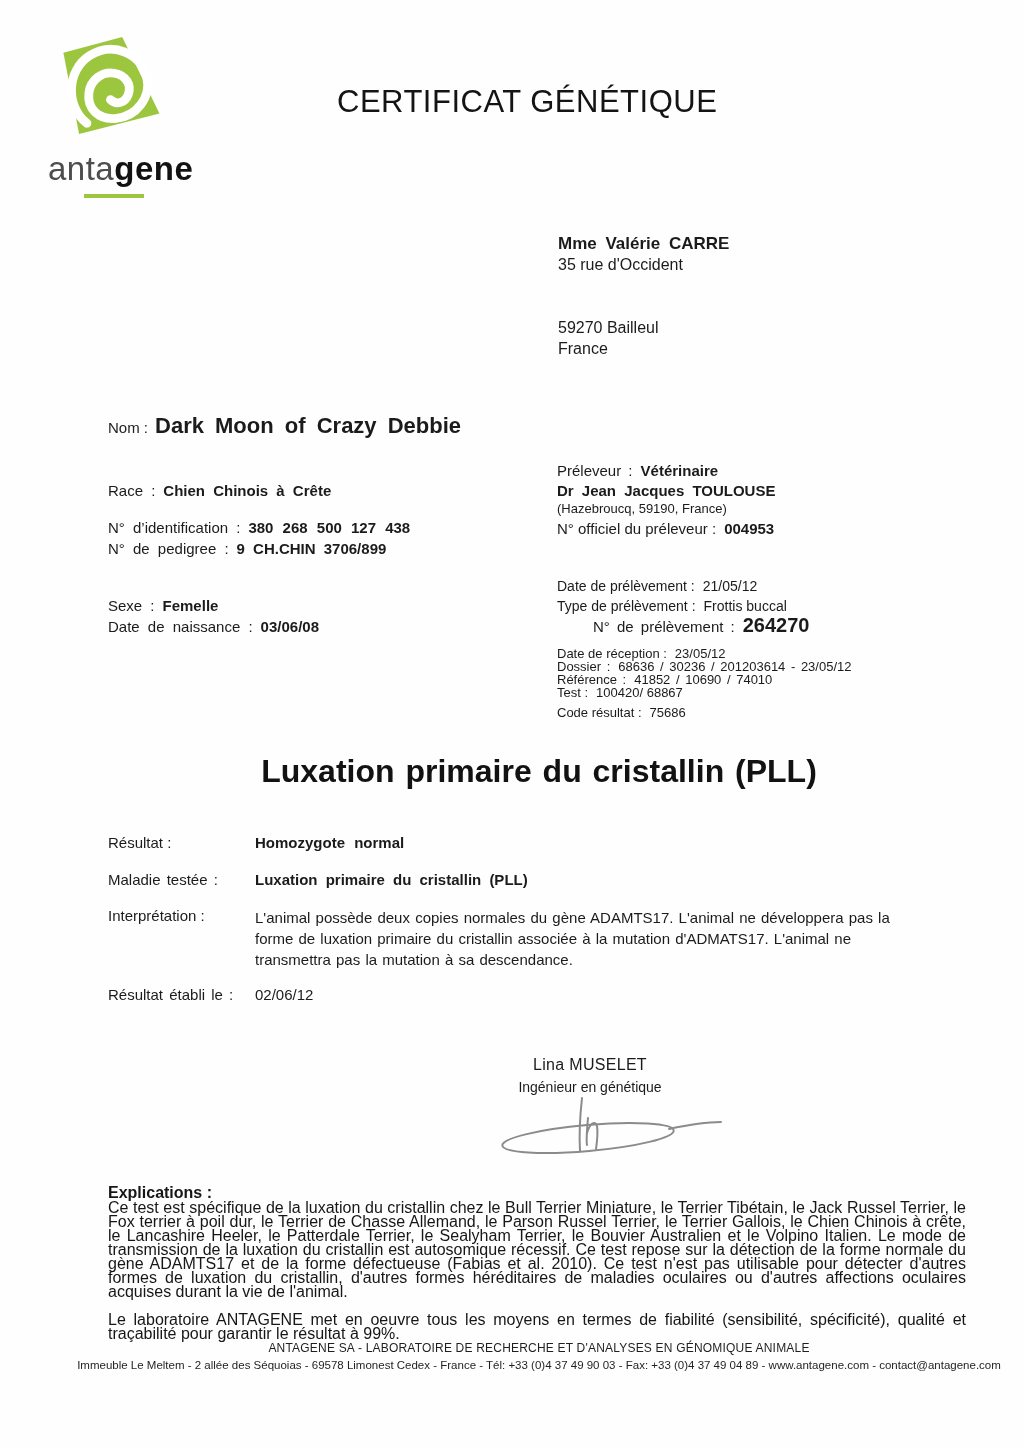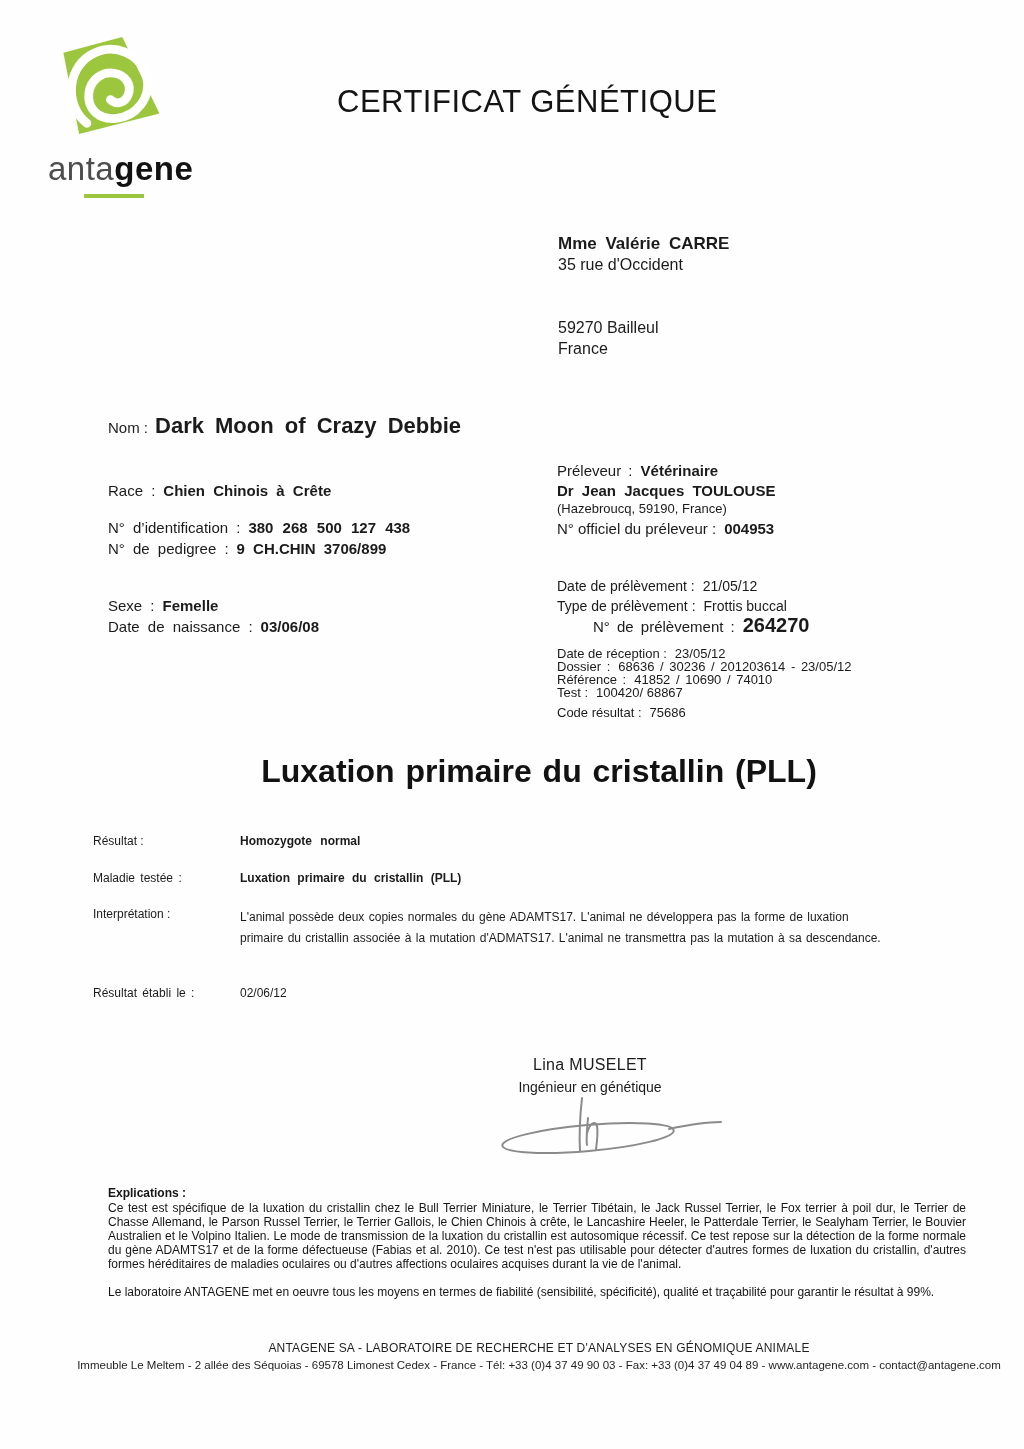--- a/index.html
+++ b/index.html
@@ -36,35 +36,35 @@
 
   .fline { position:absolute; left:108px; font-size:15px; line-height:1.15; white-space:nowrap; }
   .rline { position:absolute; left:557px; font-size:15px; line-height:1.15; white-space:nowrap; }
   .fline span + span, .rline span + span { margin-left:8px; }
   .sm13 { font-size:13px; }
   .sm14 { font-size:14px; }
   .numbig { font-size:20px; font-weight:700; }
   .baseline { display:flex; align-items:baseline;margin-left:36px; }
 
   
-  .resrow { position:absolute; left:93px; font-size:12px; }
+  .resrow { position:absolute; left:108px; font-size:15px; }
   .resrow .lab { display:inline-block; width:147px; vertical-align:top; }
   .resrow .val { display:inline-block; }
   .resrow.flexrow { display:flex; }
   .resrow.flexrow .lab { flex:0 0 147px; }
   .interp-text { width:648px; line-height:21px; word-spacing:1px; }
 
   
   .sig-block { position:absolute; left:440px; top:1056px; width:300px; text-align:center; }
   .sig-name { font-size:16px; letter-spacing:0.3px; }
   .sig-role { font-size:14px; margin-top:5px; }
   .sig-draw { position:absolute; left:468px; top:1094px; }
 
   
-  .expl { position:absolute; left:108px; top:1186px; width:858px; font-size:12px; line-height:14px; color:#161616; }
+  .expl { position:absolute; left:108px; top:1186px; width:858px; font-size:16px; line-height:14px; color:#161616; }
   .expl-h { font-weight:700; }
   .expl p.just { text-align:justify; margin-top:1px; }
   .expl p.p2 { margin-top:14px; text-align:justify; }
 
   
   .footer { position:absolute; left:46px; top:1341px; width:986px; text-align:center; color:#1f1f1f; }
   .footer .f1 { font-size:12px; letter-spacing:0.2px; }
   .footer .f2 { font-size:11.5px; margin-top:4px; }
 </style>
 </head>

